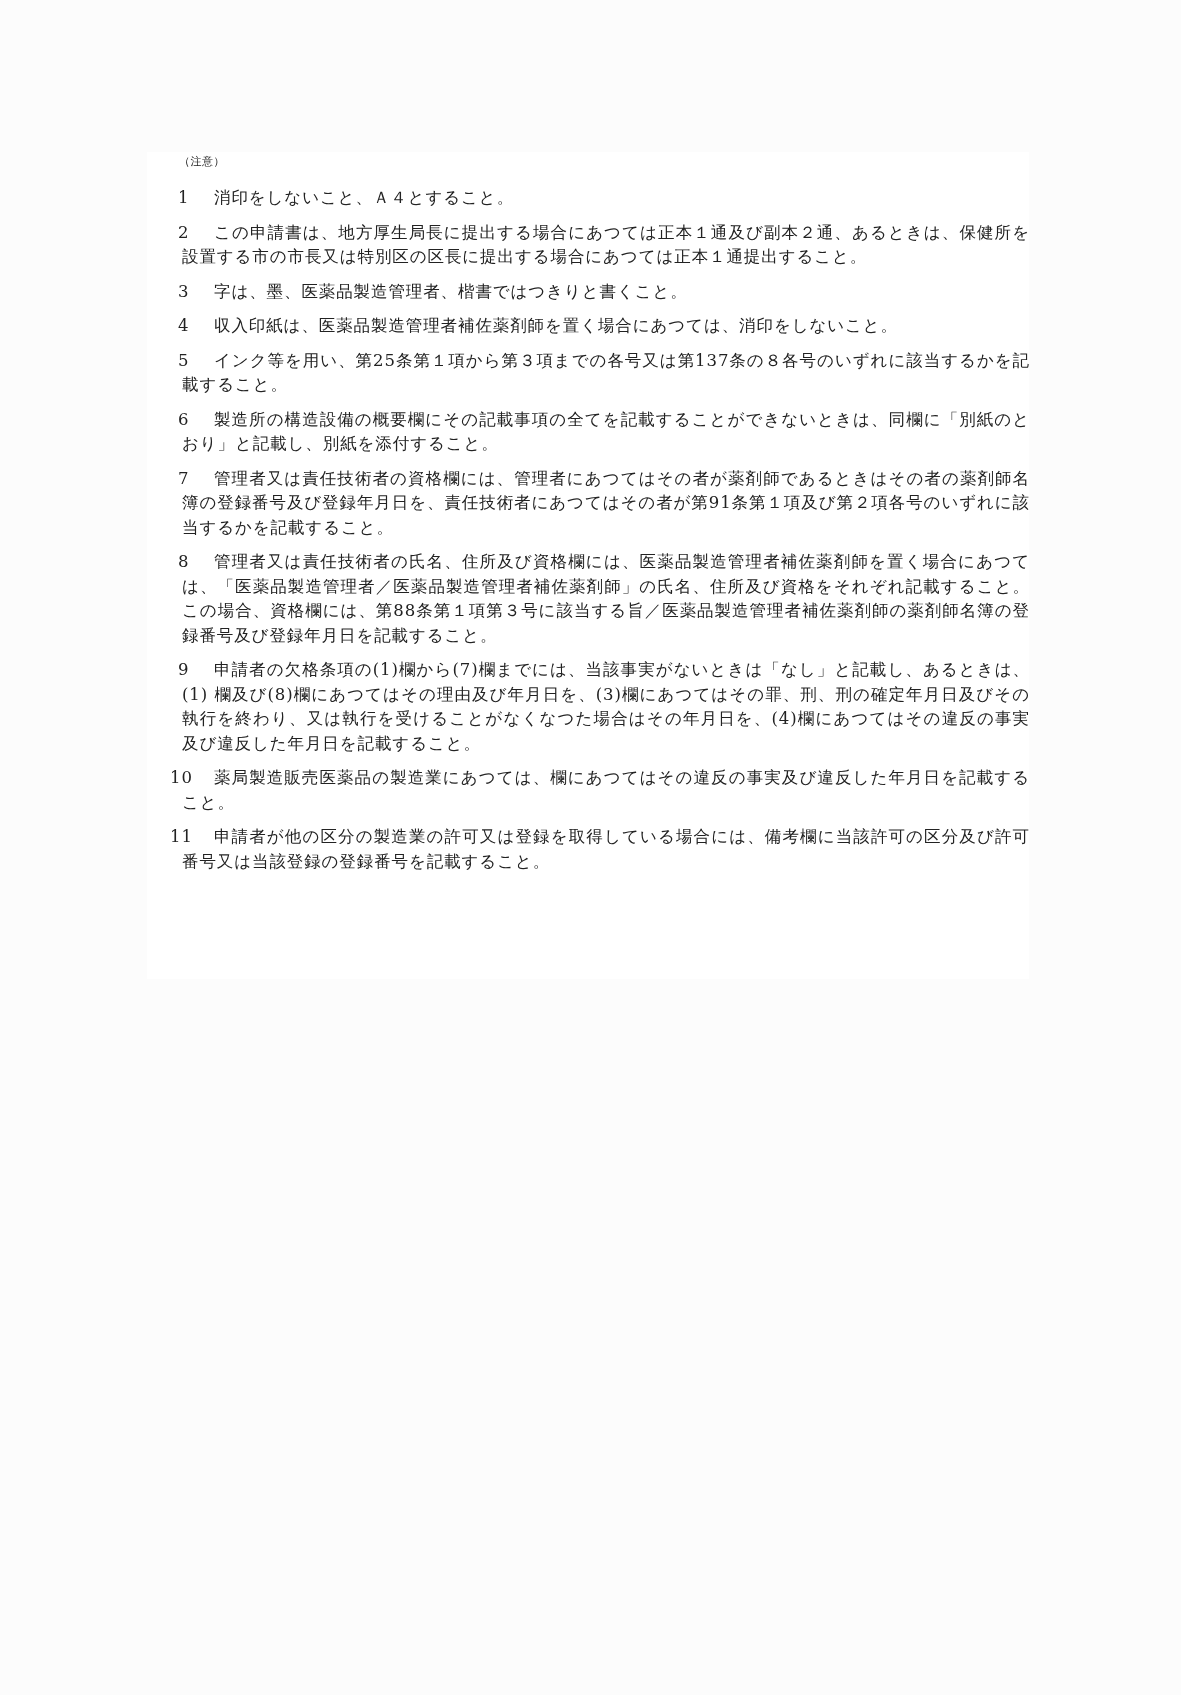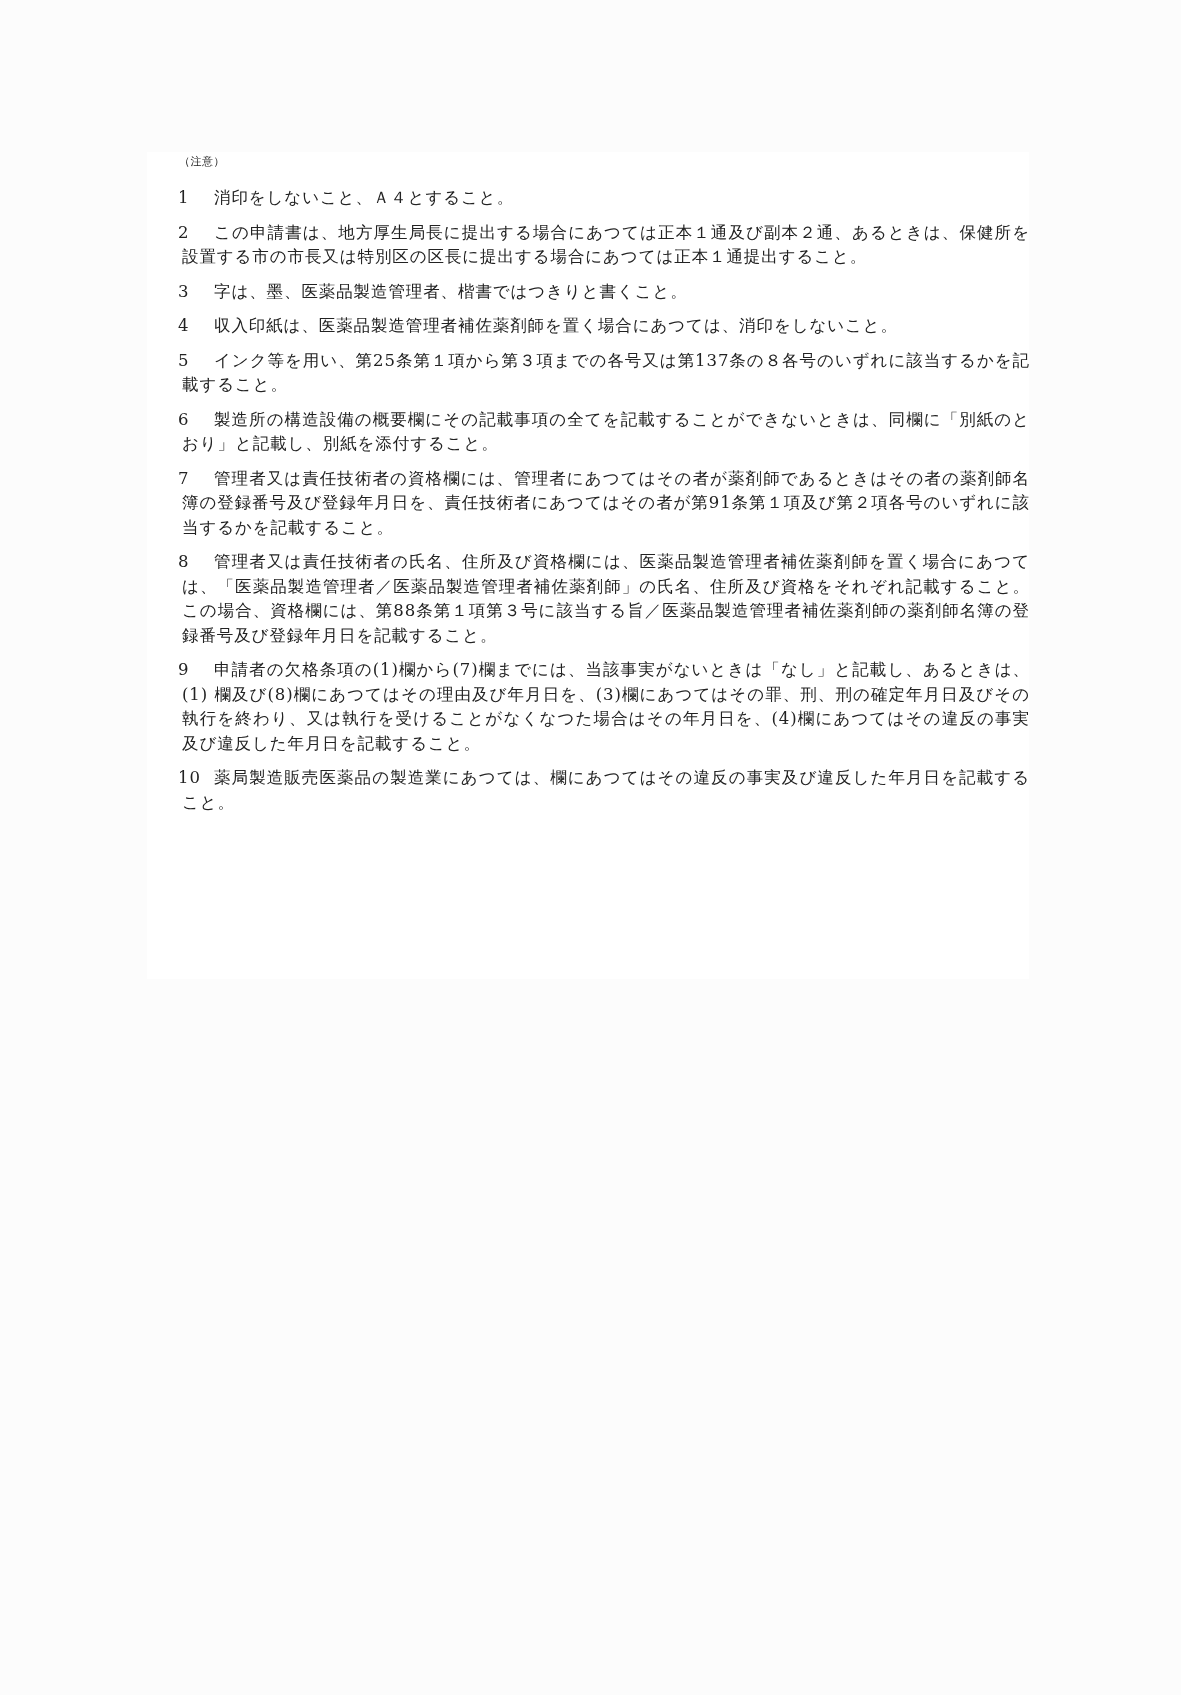--- a/index.html
+++ b/index.html
@@ -50,21 +50,21 @@
     letter-spacing: 0.9px;
     text-align: justify;
   }
   .note-num {
     position: absolute;
     left: 8px;
     top: 0;
     width: 22px;
     text-align: left;
   }
-  .note-num.wide { left: 8px; }
+  .note-num.wide { left: 0; }
   .note-text {
     display: block;
     text-indent: 32px;
   }
 </style>
 </head>
 <body>
 
 <div class="sheet"></div>
 
@@ -104,13 +104,17 @@
     <span class="note-text">管理者又は責任技術者の氏名、住所及び資格欄には、医薬品製造管理者補佐薬剤師を置く場合にあつては、「医薬品製造管理者／医薬品製造管理者補佐薬剤師」の氏名、住所及び資格をそれぞれ記載すること。この場合、資格欄には、第88条第１項第３号に該当する旨／医薬品製造管理者補佐薬剤師の薬剤師名簿の登録番号及び登録年月日を記載すること。</span>
   </li>
   <li class="note">
     <span class="note-num">9</span>
     <span class="note-text">申請者の欠格条項の(1)欄から(7)欄までには、当該事実がないときは「なし」と記載し、あるときは、(1) 欄及び(8)欄にあつてはその理由及び年月日を、(3)欄にあつてはその罪、刑、刑の確定年月日及びその執行を終わり、又は執行を受けることがなくなつた場合はその年月日を、(4)欄にあつてはその違反の事実及び違反した年月日を記載すること。</span>
   </li>
   <li class="note">
     <span class="note-num wide">10</span>
     <span class="note-text">薬局製造販売医薬品の製造業にあつては、欄にあつてはその違反の事実及び違反した年月日を記載すること。</span>
   </li>
+  <li class="note">
+    <span class="note-num wide">11</span>
+    <span class="note-text">申請者が他の区分の製造業の許可又は登録を取得している場合には、備考欄に当該許可の区分及び許可番号又は当該登録の登録番号を記載すること。</span>
+  </li>
 </ol>
 
 </body></html>

